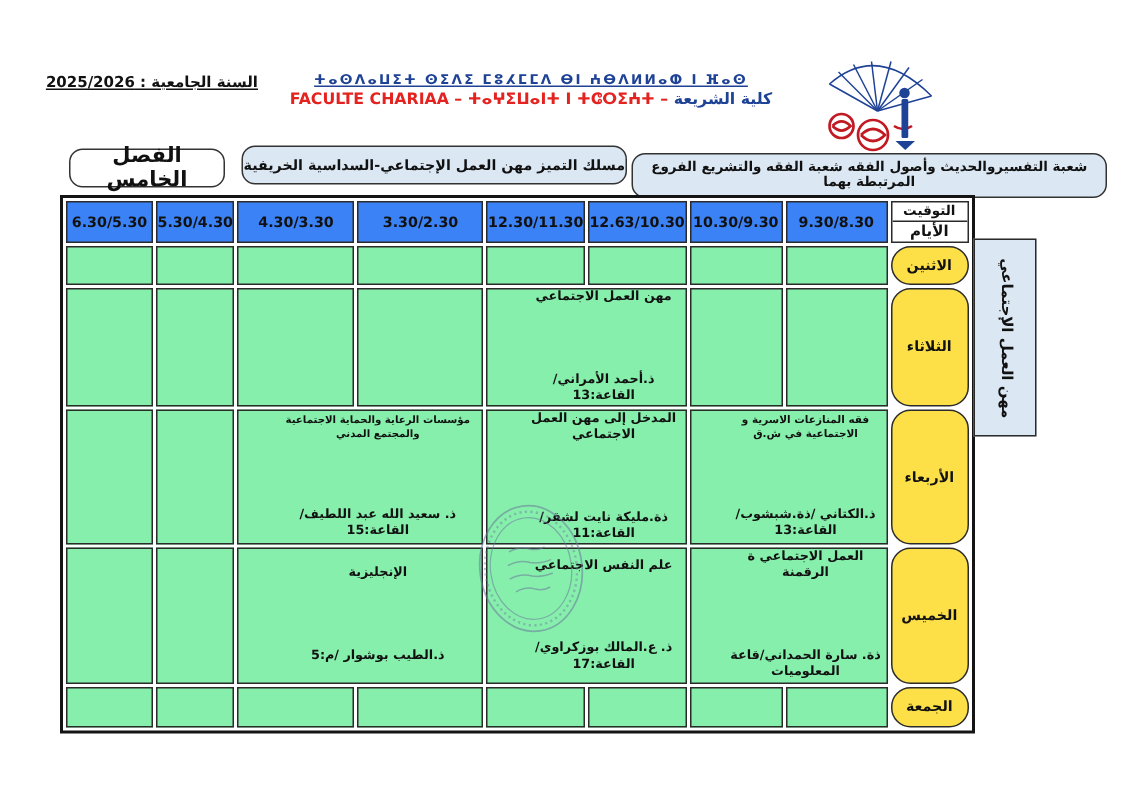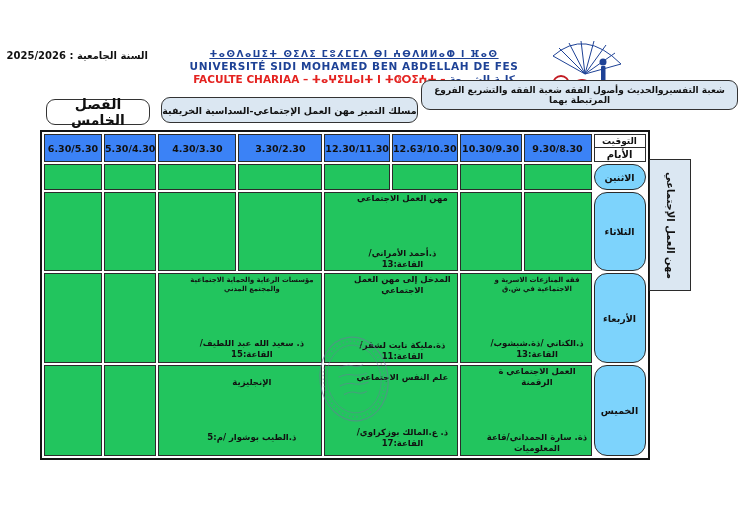--- a/index.html
+++ b/index.html
@@ -1,49 +1,49 @@
 <!DOCTYPE html>
 <html><head>
 <meta charset="utf-8">
 <style>
   html,body{margin:0;padding:0;background:#ffffff;}
   body{font-family:"DejaVu Sans",sans-serif;}
   #canvas{position:relative;width:750px;height:530px;background:#fff;overflow:hidden;}
 
   
-  .year{position:absolute;left:28px;top:50px;width:120px;font-size:10px;font-weight:bold;
-        color:#111;direction:rtl;white-space:nowrap;}
+  .year{position:absolute;left:52px;top:50px;width:120px;font-size:10px;font-weight:bold;
+        color:#111;text-decoration:underline;direction:rtl;white-space:nowrap;}
   .lh{position:absolute;left:158px;top:47px;width:392px;text-align:center;line-height:1;}
   .lh .ar{font-size:15px;font-weight:bold;color:#1e4296;direction:rtl;white-space:nowrap;}
   .lh .tif{font-size:9px;font-weight:bold;color:#1e4296;letter-spacing:1.5px;margin-top:3px;white-space:nowrap;text-decoration:underline;}
   .lh .fr{font-size:10.5px;font-weight:bold;color:#1e4296;letter-spacing:.6px;margin-top:2px;white-space:nowrap;}
   .lh .fac{font-size:10.5px;font-weight:bold;margin-top:2px;white-space:nowrap;}
   .lh .fac .red{color:#e42320;}
   .lh .fac .blue{color:#1e4296;}
   .logo{position:absolute;left:541px;top:40px;}
 
   
   .pillbox{position:absolute;border:1.3px solid #333;border-radius:9px;display:flex;
            align-items:center;justify-content:center;direction:rtl;text-align:center;
            font-weight:bold;color:#111;box-sizing:border-box;background:#fff;}
   .semester{left:46px;top:99px;width:104px;height:26px;font-size:14px;}
   .track{left:161px;top:97px;width:257px;height:26px;font-size:9.5px;background:#dbe7f2;}
-  .division{left:421px;top:80px;width:317px;height:30px;font-size:9px;background:#dbe7f2;padding:0 6px;}
+  .division{left:421px;top:102px;width:317px;height:30px;font-size:9px;background:#dbe7f2;padding:0 6px;}
 
   
   .tt{position:absolute;left:40px;top:130px;direction:rtl;}
   table{border-collapse:separate;border-spacing:2px;background:#fff;border:2px solid #141414;table-layout:fixed;}
   td,th{border:1.2px solid #2b2b2b;padding:0;margin:0;text-align:center;vertical-align:middle;
         font-weight:bold;color:#111;overflow:hidden;box-sizing:border-box;}
   th.time{background:#3b82f6;font-size:9.5px;height:23px;}
   th.corner{background:#fff;padding:0;text-align:center;}
   .corner-top{font-size:9px;padding:1px 0;border-bottom:1.2px solid #2b2b2b;}
   .corner-bot{font-size:10px;padding:1px 0;}
-  td.day{background:#7dd3fc;font-size:9.5px;border-radius:13px;}
-  td.slot{background:#22c55e;padding-left:23px;}
+  td.day{background:#fde047;font-size:9.5px;border-radius:13px;}
+  td.slot{background:#86efac;padding-left:23px;}
   .c-title{font-size:8.5px;line-height:1.3;}
   .c-detail{font-size:8.5px;line-height:1.3;margin-top:44px;}
   .c-title.sm{font-size:7px;}
   .c-title.xs{font-size:6.8px;}
   tr.r-mon td{height:26px;} tr.r-tue td{height:30px;} tr.r-wed td{height:33px;}
   tr.r-thu td{height:33px;} tr.r-fri td{height:27px;}
 
   
   .vstrip{position:absolute;left:649px;top:159px;width:42px;height:132px;background:#dbe7f2;
           border:1.6px solid #2b2b2b;display:flex;align-items:center;justify-content:center;box-sizing:border-box;}
@@ -55,21 +55,20 @@
 </style>
 </head>
 <body>
 
 <div id="canvas">
 
   <div class="year">السنة الجامعية : 2025/2026</div>
 
   <div class="lh">
     <div class="tif">ⵜⴰⵙⴷⴰⵡⵉⵜ ⵙⵉⴷⵉ ⵎⵓⵃⵎⵎⴷ ⴱⵏ ⵄⴱⴷⵍⵍⴰⵀ ⵏ ⴼⴰⵙ</div>
-    <div class="fr">UNIVERSITÉ SIDI MOHAMED BEN ABDELLAH DE FES</div>
     <div class="fac">
       <span class="red">FACULTE CHARIAA – </span><span class="red">ⵜⴰⵖⵉⵡⴰⵏⵜ ⵏ ⵜⵛⵔⵉⵄⵜ – </span><span class="blue">كلية الشريعة</span>
     </div>
   </div>
 
   <svg class="logo" width="86" height="64" viewBox="0 0 86 64">
     <g stroke="#1e4296" stroke-width="1" fill="none">
       <path d="M44 34 L12 16"></path>
         <path d="M44 34 L18 8"></path>
         <path d="M44 34 L28 3"></path>
@@ -182,20 +181,31 @@
           <div class="c-detail">ذ. ع.المالك بوزكراوي/القاعة:17</div>
         </td>
         <td class="slot" colspan="2">
           <div class="c-title">الإنجليزية</div>
           <div class="c-detail">ذ.الطيب بوشوار /م:5</div>
         </td>
         <td class="slot"></td>
         <td class="slot"></td>
       </tr>
 
+      <tr class="r-fri">
+        <td class="day">الجمعة</td>
+        <td class="slot"></td>
+        <td class="slot"></td>
+        <td class="slot"></td>
+        <td class="slot"></td>
+        <td class="slot"></td>
+        <td class="slot"></td>
+        <td class="slot"></td>
+        <td class="slot"></td>
+      </tr>
     </tbody>
       </table>
   </div>
 
   <div class="vstrip">
     <span>مهن العمل الإجتماعي</span>
   </div>
 
   <svg class="stamp" width="78" height="94" viewBox="0 0 78 94">
     <g transform="rotate(-8 39 47)" stroke="#6b7a9b" fill="none">

